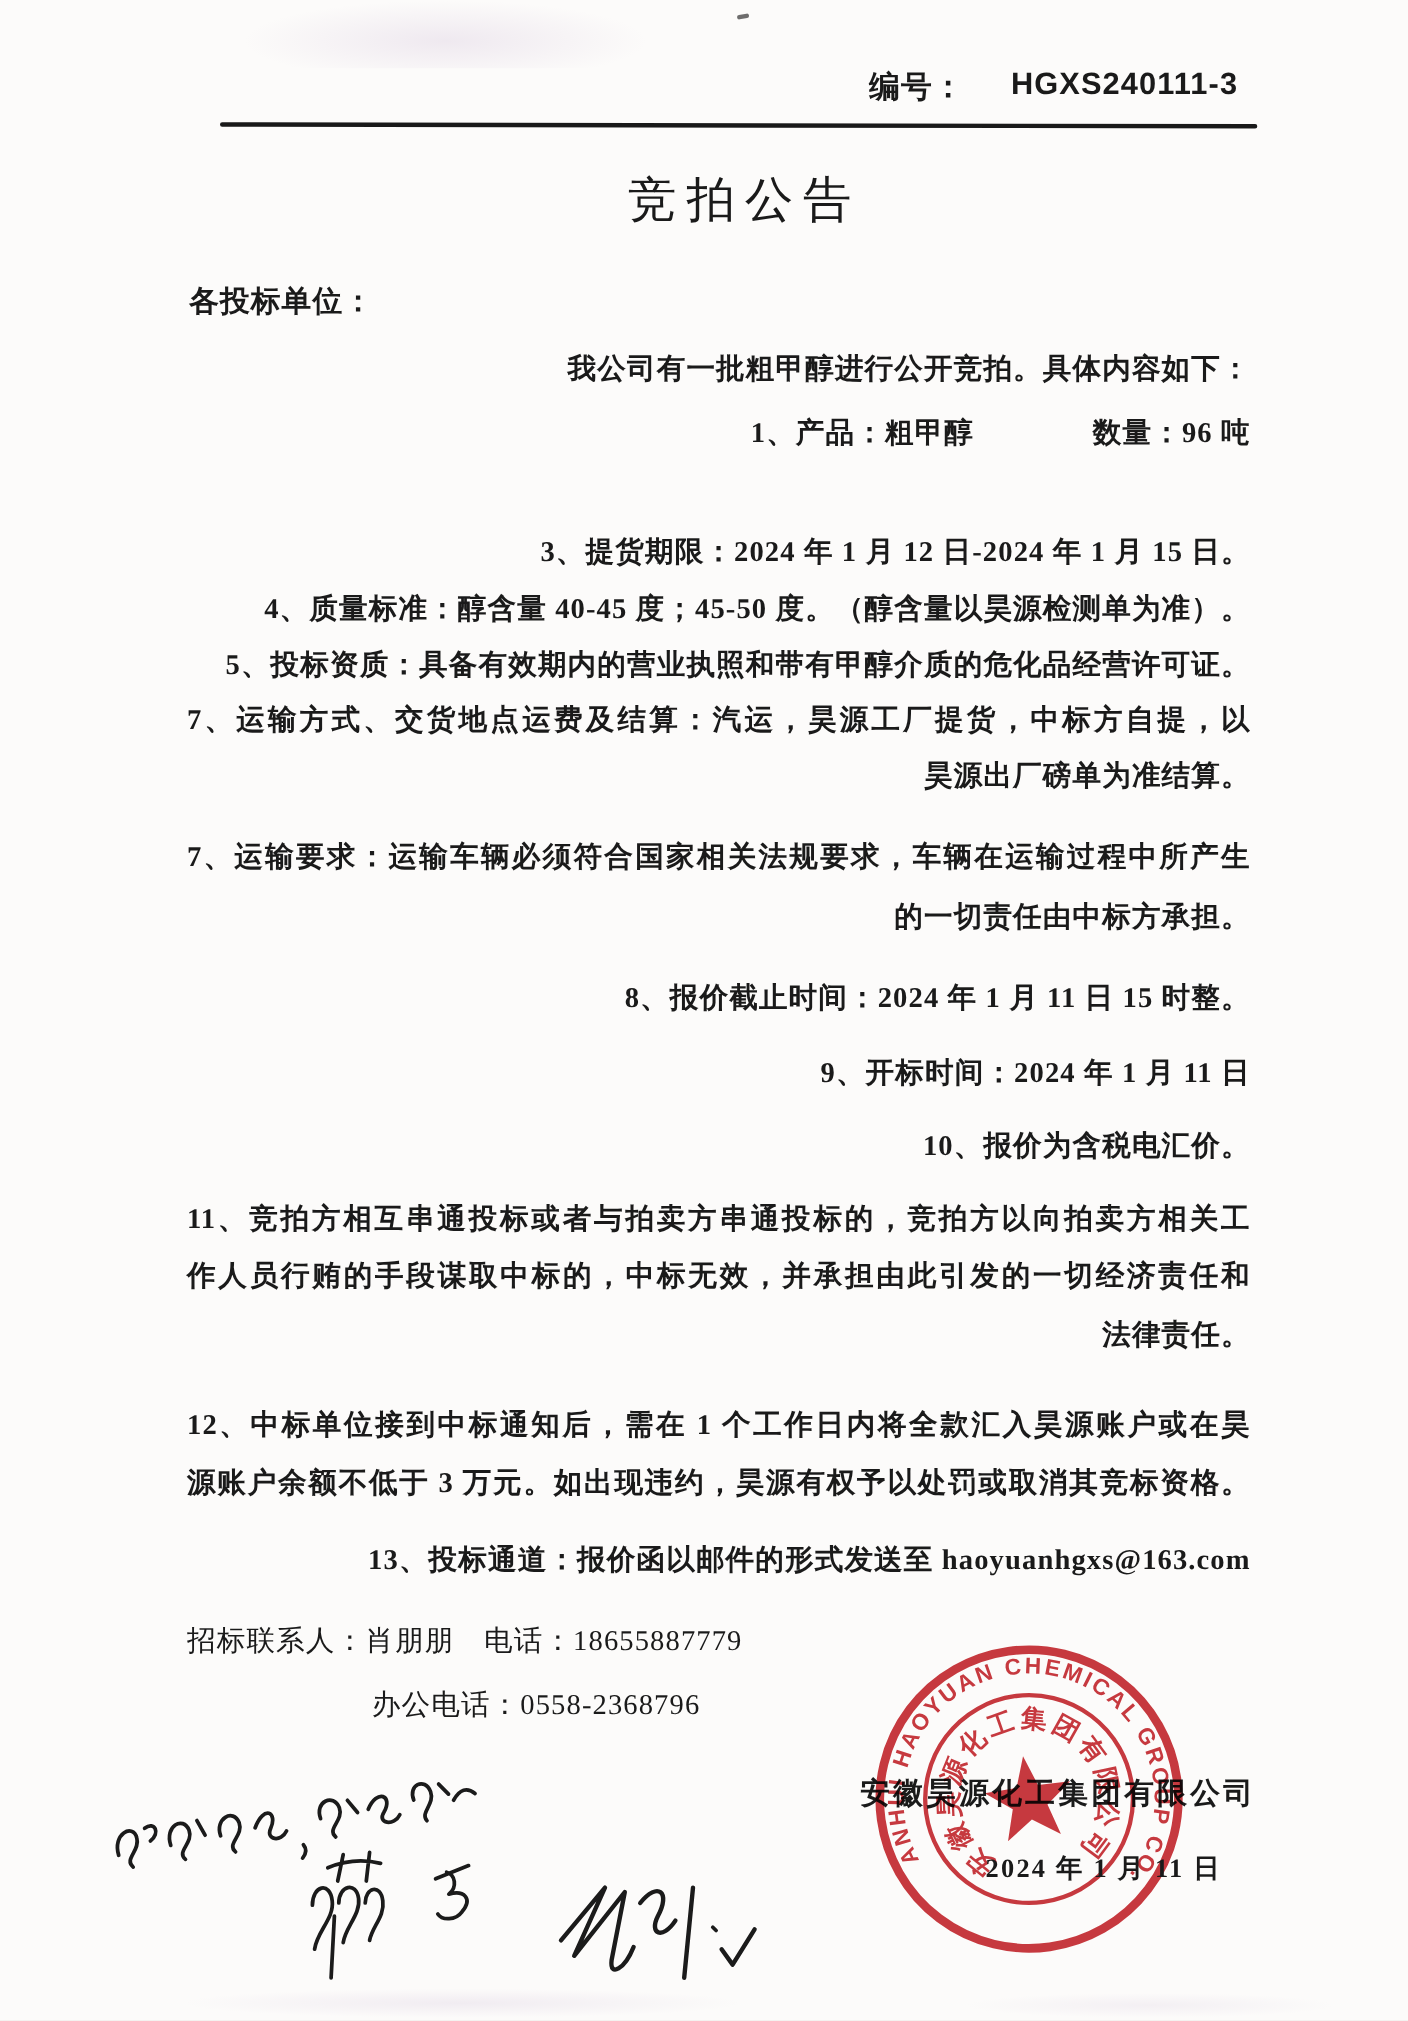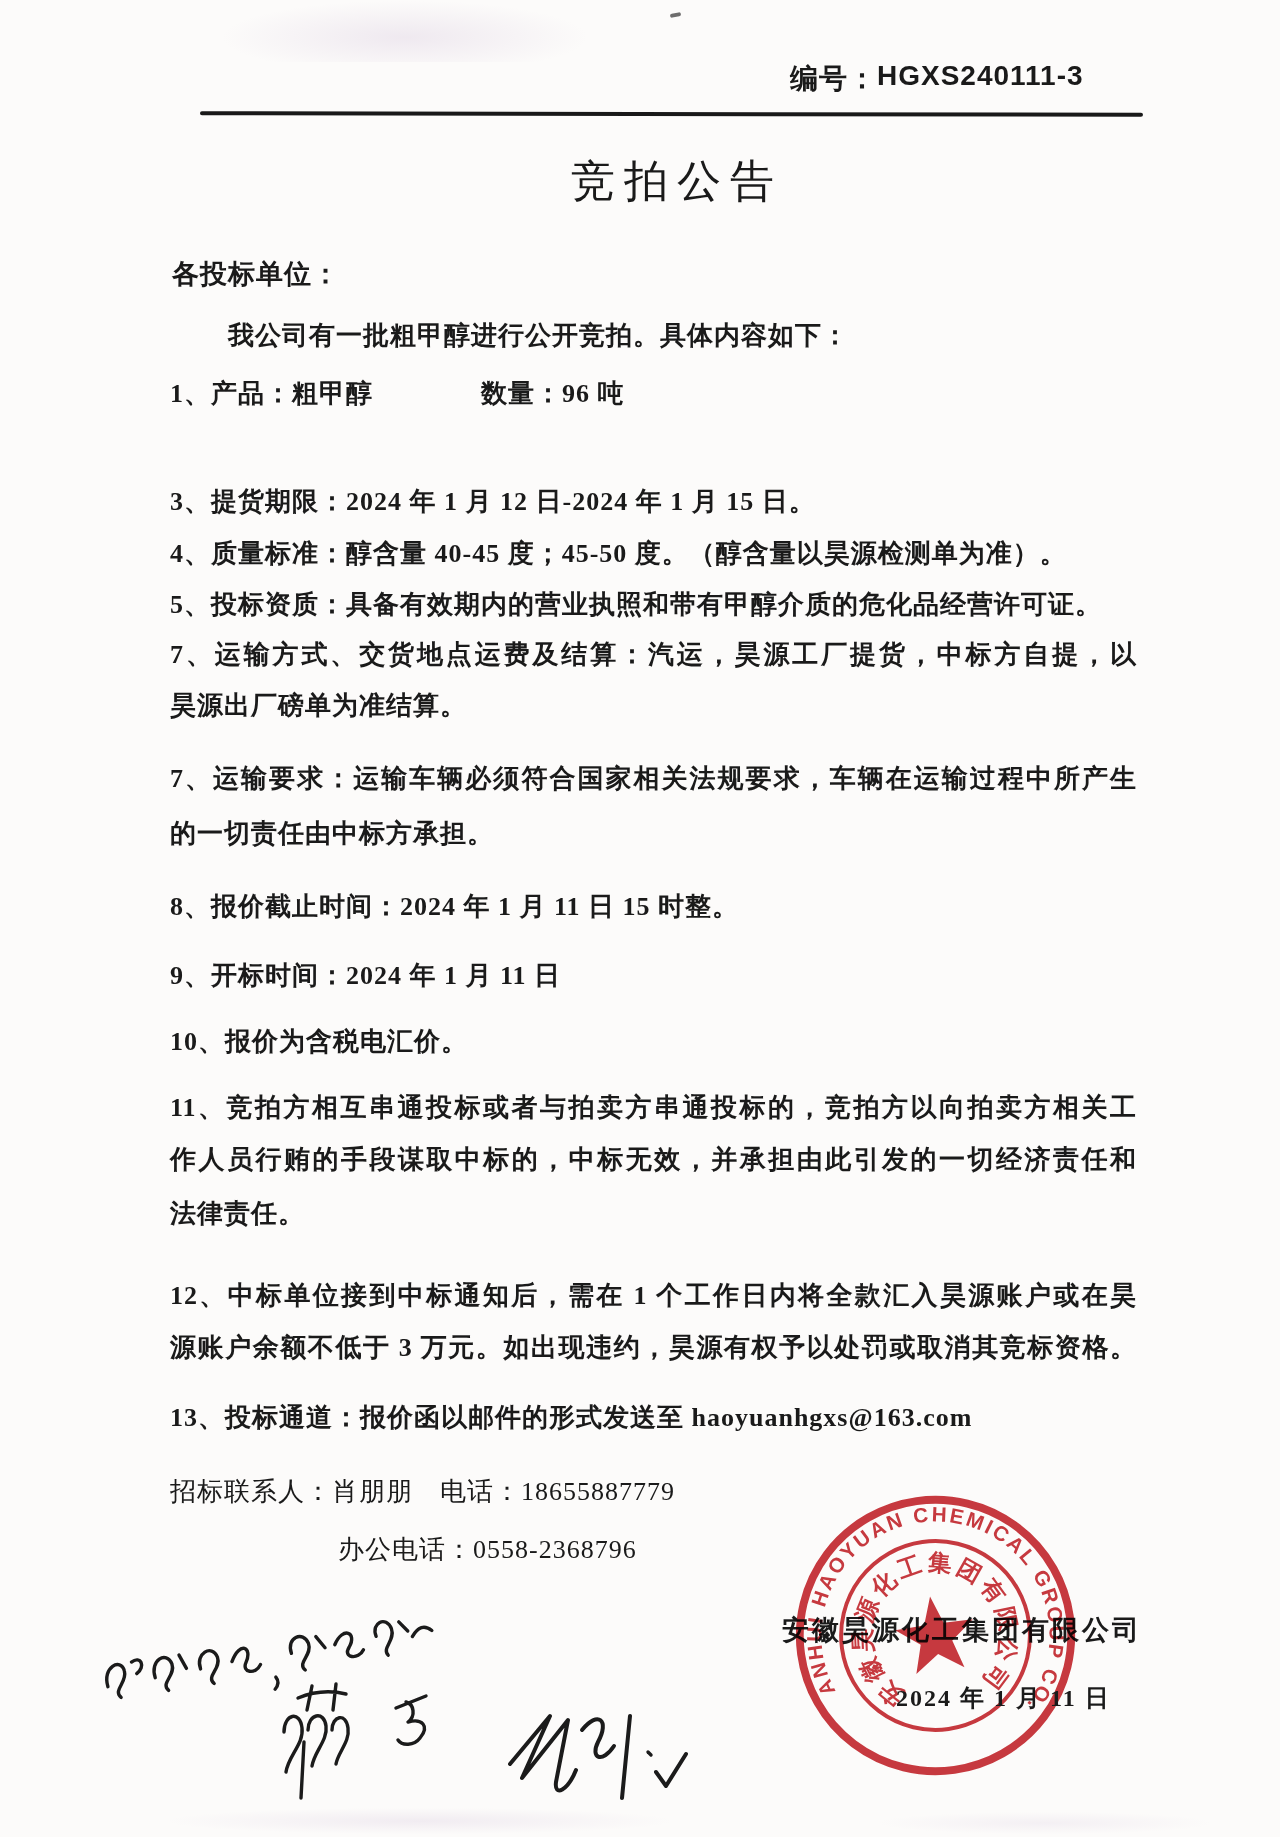--- a/index.html
+++ b/index.html
@@ -2,39 +2,39 @@
 <html><head>
 <meta charset="utf-8">
 <style>
   html,body{margin:0;padding:0;background:#e8e6e3;}
   .sheet{
     position:relative;width:1280px;height:1837px;margin:0 auto;
     background:#fcfbfa;overflow:hidden;
     font-family:"Liberation Serif","DejaVu Serif",serif;color:#1a1a1a;
   }
   .docnum{
-    position:absolute;top:60px;left:790px;display:flex;
+    position:absolute;top:60px;left:790px;display:flex;gap:42px;
     font-family:"Liberation Sans","DejaVu Sans",sans-serif;
     font-size:28px;font-weight:700;letter-spacing:1px;white-space:nowrap;justify-content:flex-end;
   }
   .rule{
     position:absolute;top:112px;left:200px;width:943px;height:4px;
     background:#191919;border-radius:2px;transform:rotate(.1deg);
   }
   .title{
     position:absolute;top:152px;left:571px;
     font-size:44px;font-weight:400;letter-spacing:9px;white-space:nowrap;
   }
   .salutation{
     position:absolute;top:256px;left:172px;
     font-size:27px;font-weight:700;letter-spacing:1px;white-space:nowrap;
   }
   .line{
     position:absolute;left:170px;width:967px;height:34px;
-    font-size:26px;font-weight:700;letter-spacing:1px;white-space:nowrap;
+    font-size:26px;font-weight:700;letter-spacing:1px;white-space:nowrap;text-align:right;
   }
   .j{white-space:normal;text-align:justify;text-align-last:justify;}
   .indent{text-indent:58px;}
   .contact{position:absolute;font-size:26px;font-weight:400;letter-spacing:1px;white-space:nowrap;}
   .company{
     position:absolute;top:1612px;left:782px;z-index:1;
     font-size:27px;font-weight:700;letter-spacing:3px;white-space:nowrap;
   }
   .date{
     position:absolute;top:1682px;left:896px;z-index:3;

